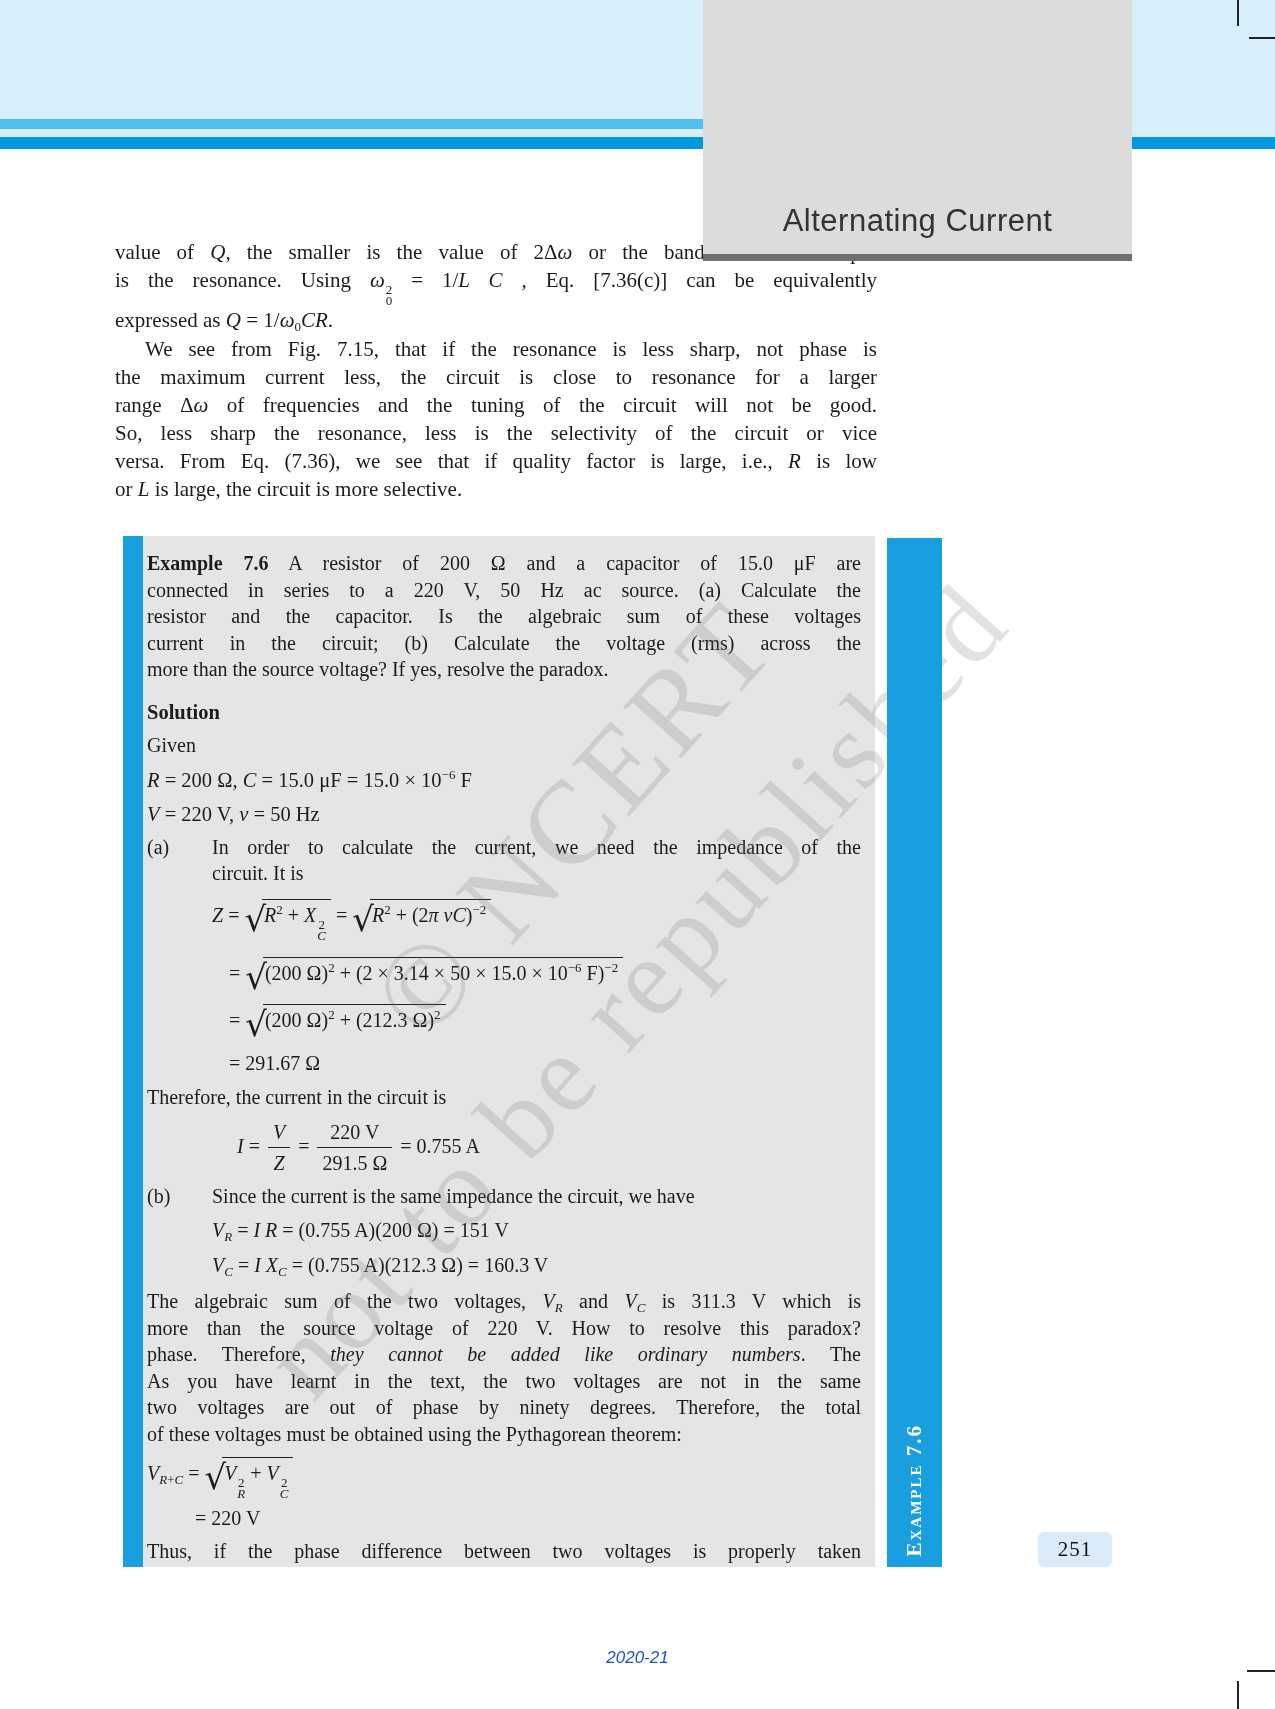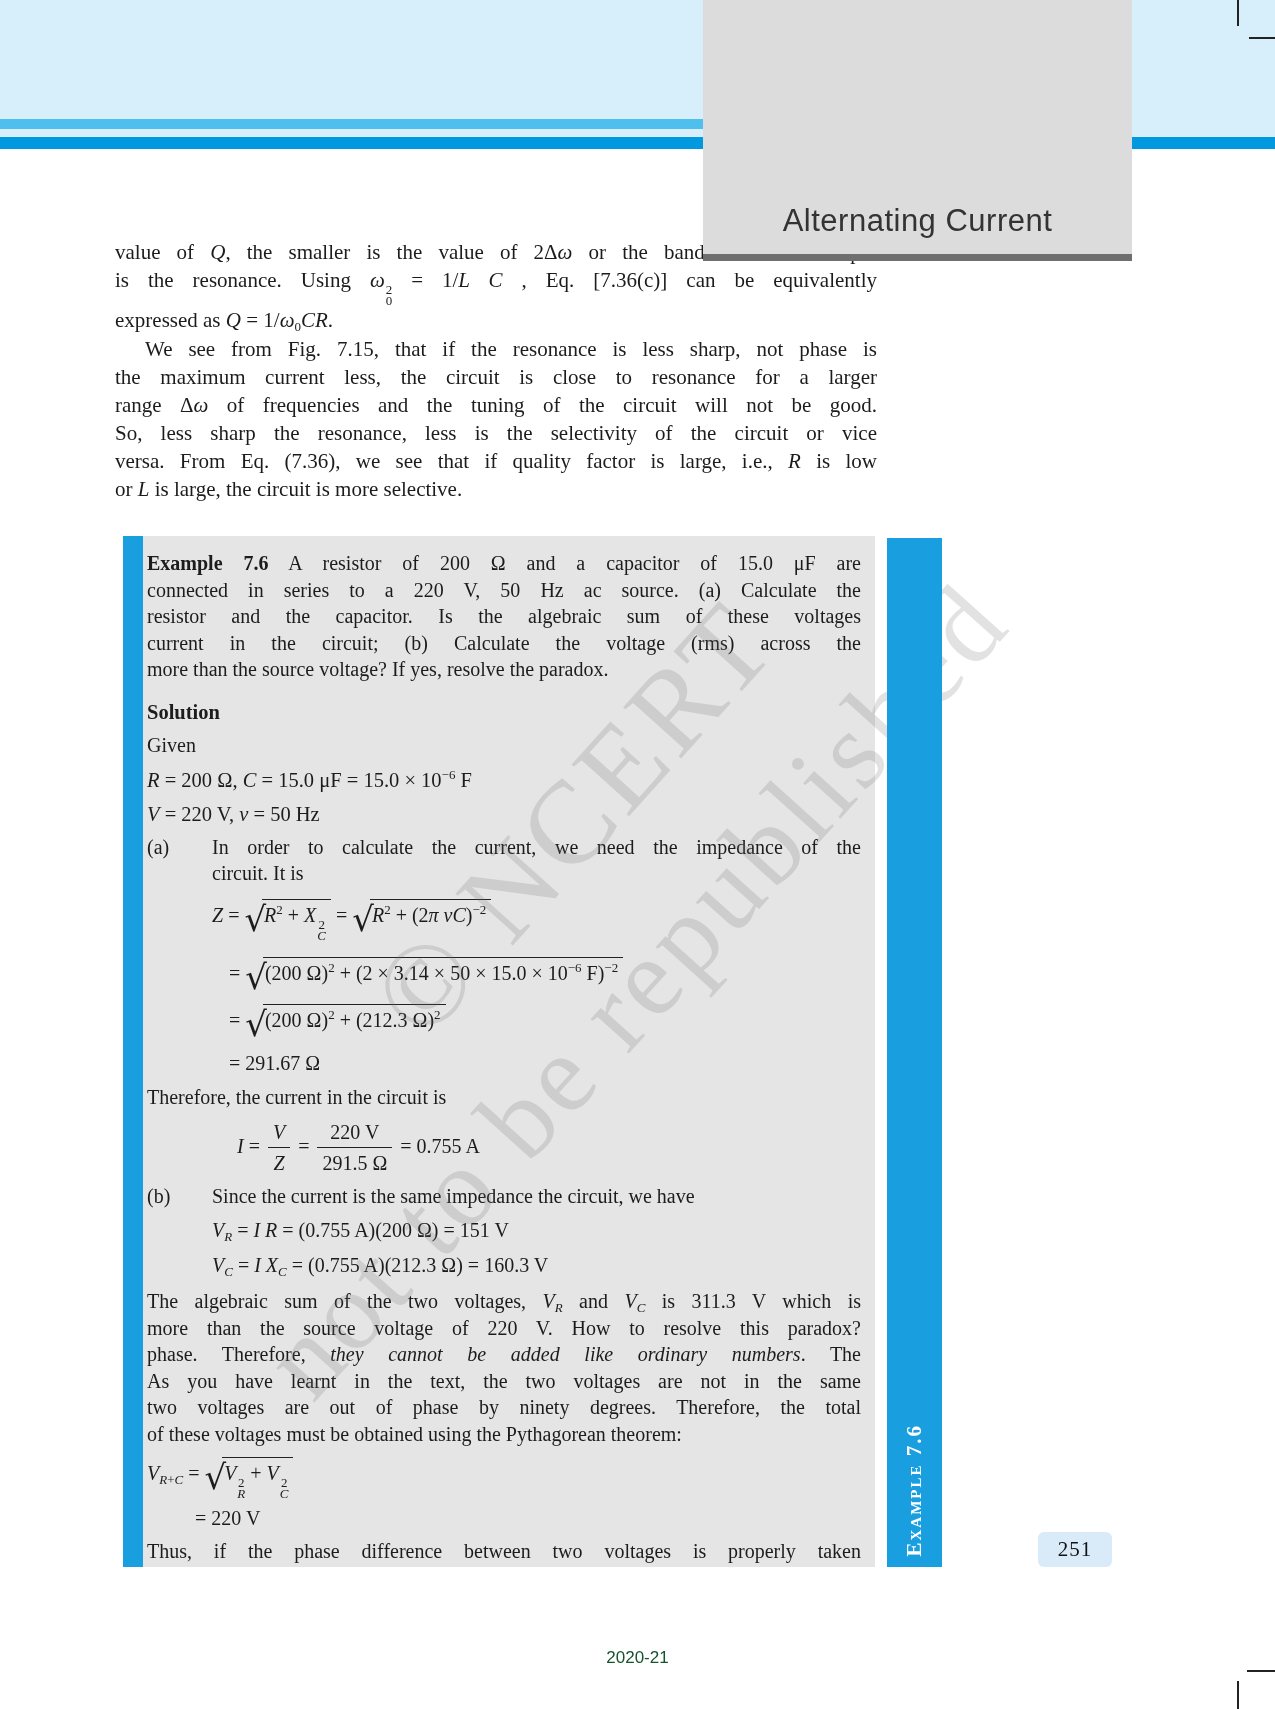--- a/index.html
+++ b/index.html
@@ -99,21 +99,21 @@
   .wm2{left:285px;top:1315px;font-size:112px;}
   
   .pagenum-box{
     position:absolute;left:1038px;top:1532px;width:74px;height:35px;
     background:var(--pagenum_bg);z-index:3;
     display:flex;align-items:center;justify-content:center;
     font-size:21px;letter-spacing:1px;color:#111;border-radius:6px;
   }
   .footer-year{
     position:absolute;left:0;top:1648px;width:1275px;text-align:center;
-    font-family:"Liberation Sans",sans-serif;font-size:17px;color:#14532d;z-index:3;
+    font-family:"Liberation Sans",sans-serif;font-size:17px;color:#1d4ed8;z-index:3;font-style:italic;
   }
 </style>
 </head>
 <body>
 
 <div id="page">
 
   <div class="band-light"></div>
   <div class="stripe-medium"></div>
   <div class="stripe-dark"></div>

